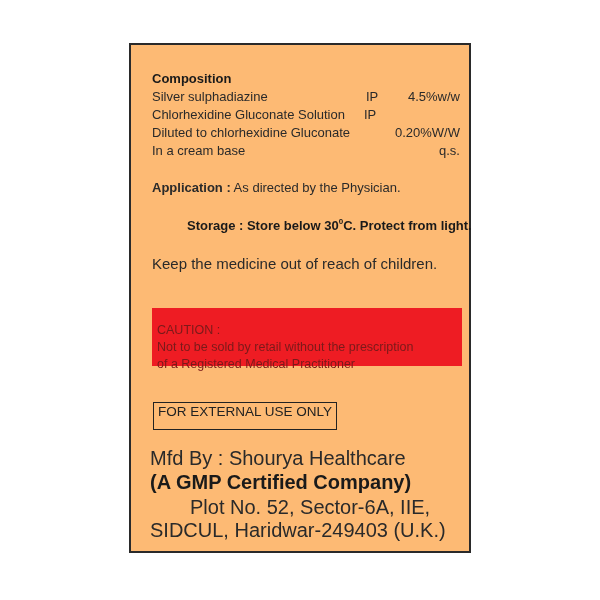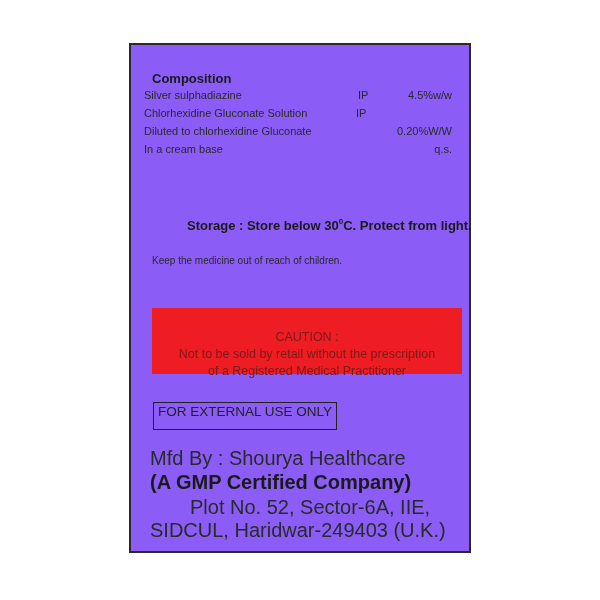--- a/index.html
+++ b/index.html
@@ -15,59 +15,58 @@
       font-family: "Liberation Sans", "DejaVu Sans", sans-serif;
       color: #222222;
     }
     .label-panel {
       position: absolute;
       left: 129px;
       top: 43px;
       width: 338px;
       height: 506px;
       border: 2px solid #2a2a2a;
-      background: #8b5cf6;
+      background: #fdba74;
       box-sizing: content-box;
     }
     .abs { position: absolute; white-space: nowrap; }
     .comp-heading {
       left: 21px; top: 26px;
       font-size: 13px; font-weight: bold; color: #1a1a1a;
     }
     .comp-row {
-      left: 13px; width: 308px;
-      font-size: 11px; color: #2a2a2a;
+      left: 21px; width: 308px;
+      font-size: 13px; color: #2a2a2a;
       height: 18px;
     }
     .comp-row .name { position: absolute; left: 0; top: 0; }
     .comp-row .std { position: absolute; top: 0; }
     .comp-row .val { position: absolute; right: 0; top: 0; }
     .r1 { top: 44px; }
     .r2 { top: 62px; }
     .r3 { top: 80px; }
     .r4 { top: 98px; }
     .r1 .std { left: 214px; }
     .r2 .std { left: 212px; }
 
     .app-line { left: 21px; top: 135px; font-size: 13px; color: #2a2a2a; }
     .storage-line { left: 21px; top: 172px; font-size: 13px; font-weight: bold; color: #1a1a1a; margin-left: 35px; }
     .storage-line sup { font-size: 8px; vertical-align: 6px; }
-    .keep-line { left: 21px; top: 210px; font-size: 10px; color: #2a2a2a; }
+    .keep-line { left: 21px; top: 210px; font-size: 15px; color: #2a2a2a; }
 
     .caution-box {
       position: absolute;
       left: 21px; top: 263px;
-      width: 310px; height: 66px;
+      width: 310px; height: 58px;
       background: #ee1c23;
       box-sizing: border-box;
-      padding: 21px 5px;
+      padding: 14px 5px;
       color: #7a1a1a;
       font-size: 12.5px;
       line-height: 17px;
-      text-align: center;
     }
     .caution-box div { white-space: nowrap; }
 
     .external-box {
       position: absolute;
       left: 22px; top: 357px;
       border: 1.5px solid #222;
       padding: 1px 4px 10px 4px;
       font-size: 13.5px;
       color: #222;
@@ -101,20 +100,23 @@
     <span class="name">Diluted to chlorhexidine Gluconate</span>
     <span class="std"></span>
     <span class="val">0.20%W/W</span>
   </div>
   <div class="abs comp-row r4">
     <span class="name">In a cream  base</span>
     <span class="std"></span>
     <span class="val">q.s.</span>
   </div>
 
+  <div class="abs app-line">
+    <b>Application :</b><span> As directed by the Physician.</span>
+  </div>
 
   <div class="abs storage-line">
     <span>Storage : Store below 30</span><sup>0</sup><span>C. Protect from light.</span>
   </div>
 
   <div class="abs keep-line">Keep the medicine out of reach of children.</div>
 
   <div class="caution-box">
     <div>CAUTION :</div>
     <div>Not to be sold by retail without the prescription</div>

